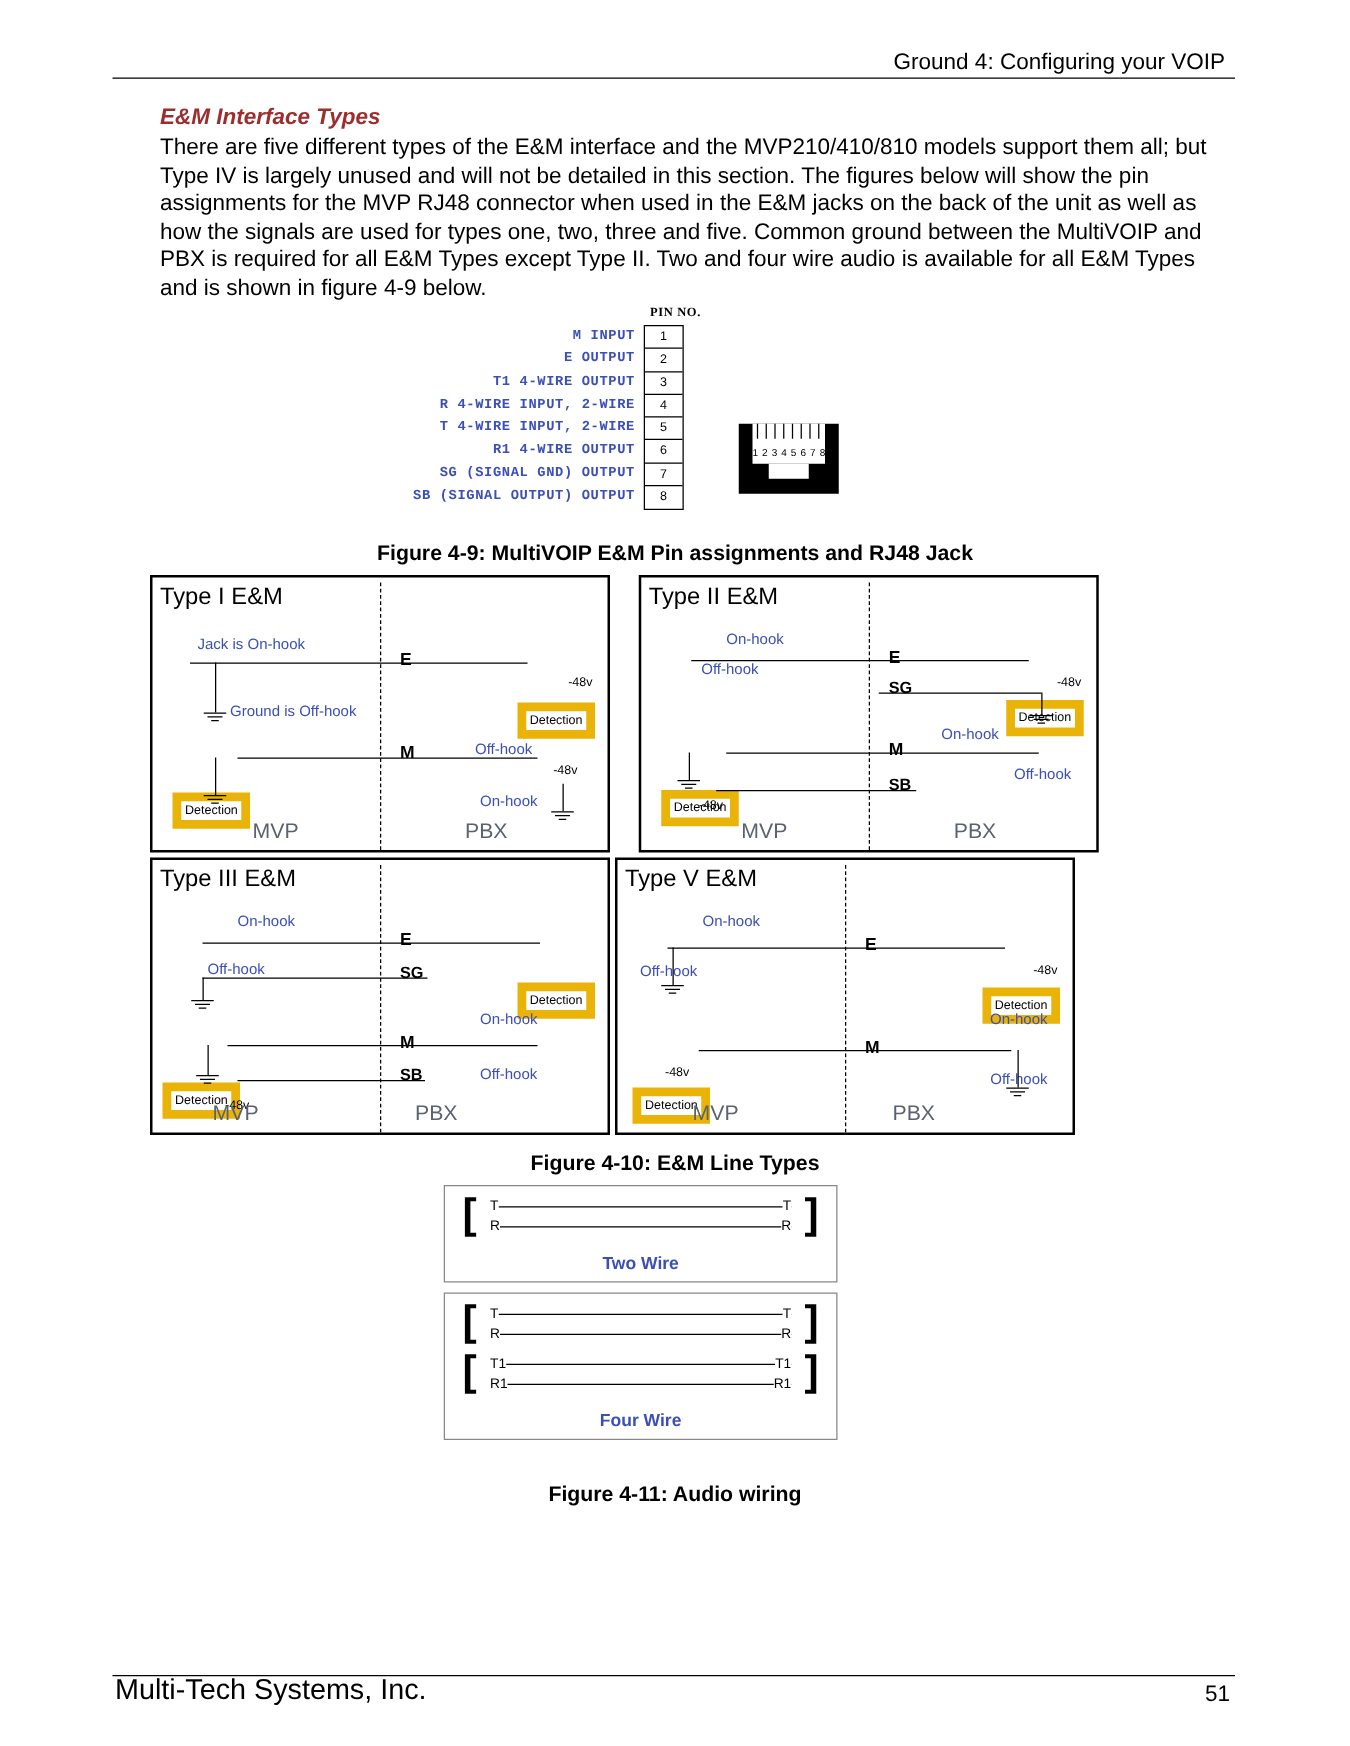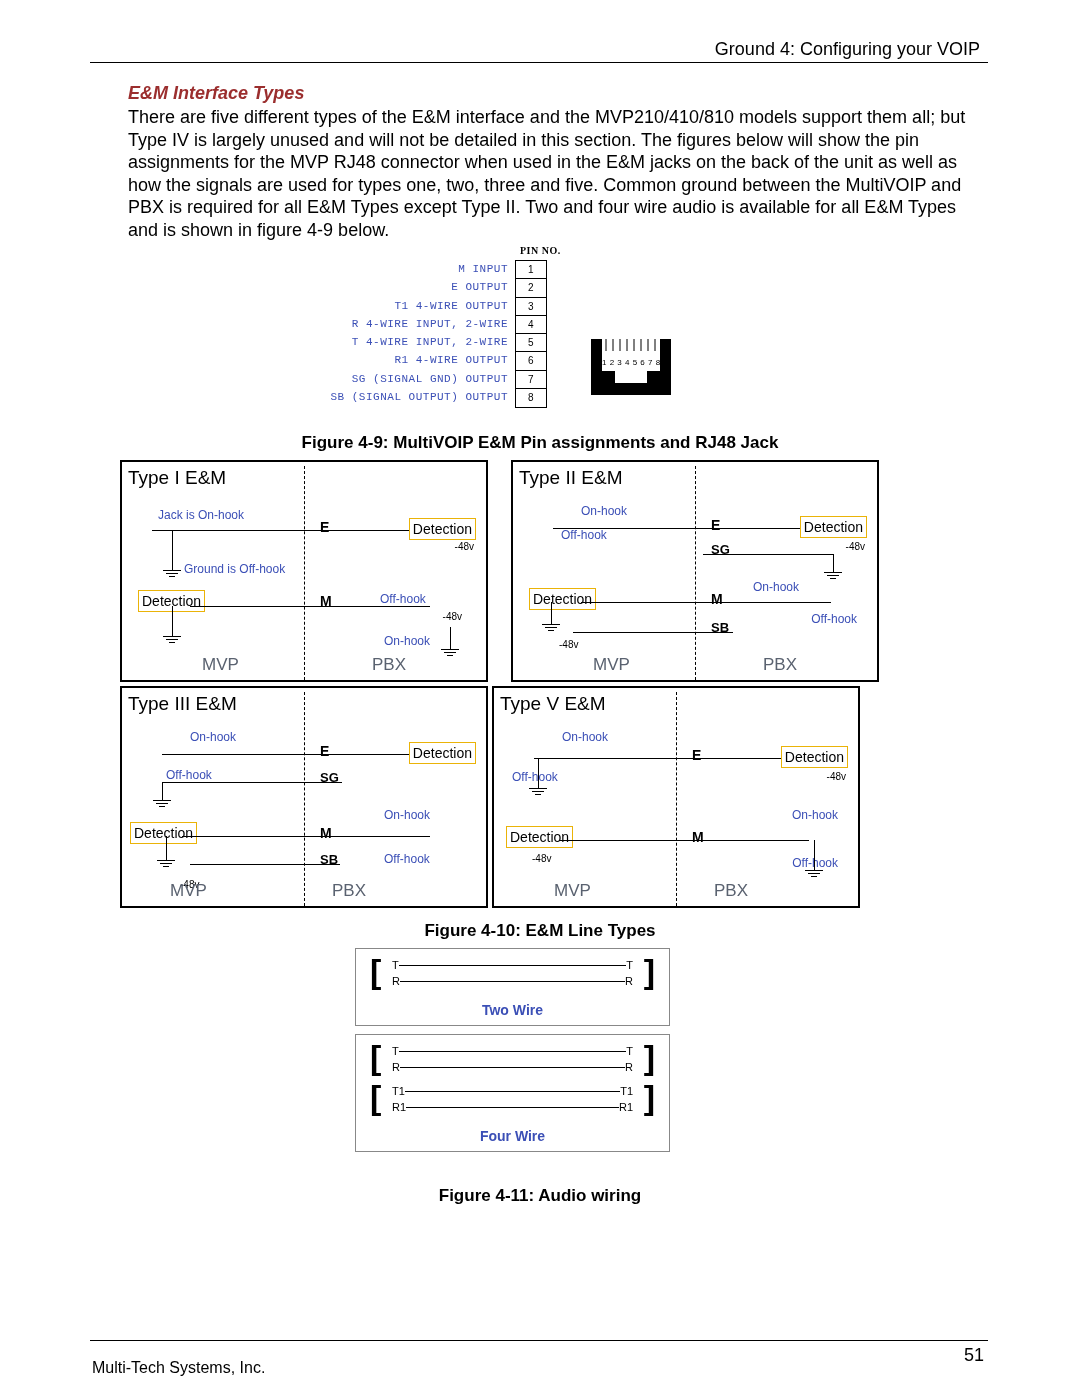--- a/index.html
+++ b/index.html
@@ -89,20 +89,21 @@
     font-size: 10px;
     line-height: 18px;
   }
   .fig9 .pin-cell:last-child { border-bottom: none; }
   .fig9 .pin-labels {
     position: absolute;
     top: 16px;
     left: -115px;
     width: 315px;
     color: #3b4fb6;
+    font-weight: bold;
   }
   .fig9 .pin-row {
     height: 18.3px;
     display: flex;
     align-items: center;
     justify-content: flex-end;
     padding-right: 2px;
   }
   .fig9 .rj48 {
     position: absolute;
@@ -145,24 +146,25 @@
   .panel .tiny { font-size: 10px; }
   .panel .blue { color: #3b4fb6; }
   .panel .hline { position: absolute; border-top: 1.5px solid #000; }
   .panel .vline { position: absolute; border-left: 1.5px solid #000; }
   .panel .gnd { position: absolute; width: 18px; }
   .panel .gnd .g1 { border-top: 1.5px solid #000; width: 18px; margin: 0 auto; }
   .panel .gnd .g2 { border-top: 1.5px solid #000; width: 12px; margin: 2px auto 0; }
   .panel .gnd .g3 { border-top: 1.5px solid #000; width: 6px; margin: 2px auto 0; }
   .panel .det {
     position: absolute;
-    border: 1px solid #eab308;
-    font-size: 14px;
+    border: 7px solid #eab308;
+    font-size: 10px;
     padding: 1px 3px;
     background: #fff;
+    margin-top: 44px;
   }
   .panel .footL { position: absolute; bottom: 4px; left: 80px; font-size: 17px; color: #5a6270; }
   .panel .footR { position: absolute; bottom: 4px; right: 80px; font-size: 17px; color: #5a6270; }
 
   
   .fig11 {
     position: absolute;
     top: 948px;
     left: 355px;
     width: 315px;
@@ -203,23 +205,23 @@
 
   .footer-rule {
     position: absolute;
     bottom: 56px;
     left: 90px;
     right: 92px;
     border-top: 1px solid #000;
   }
   .footer-l {
     position: absolute;
-    bottom: 18px;
+    bottom: 30px;
     left: 92px;
-    font-size: 16px;
+    font-size: 23px;
   }
   .footer-r {
     position: absolute;
     bottom: 30px;
     right: 96px;
     font-size: 18px;
   }
 </style>
 </head>
 <body>

